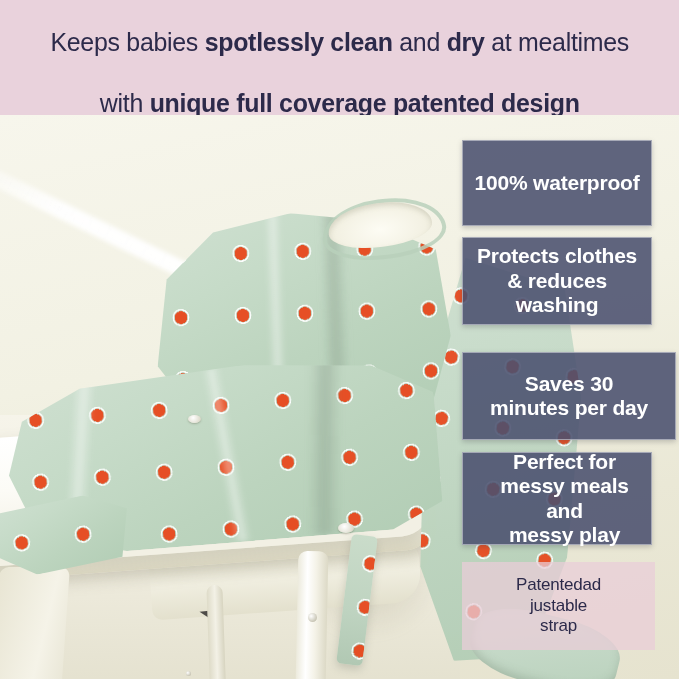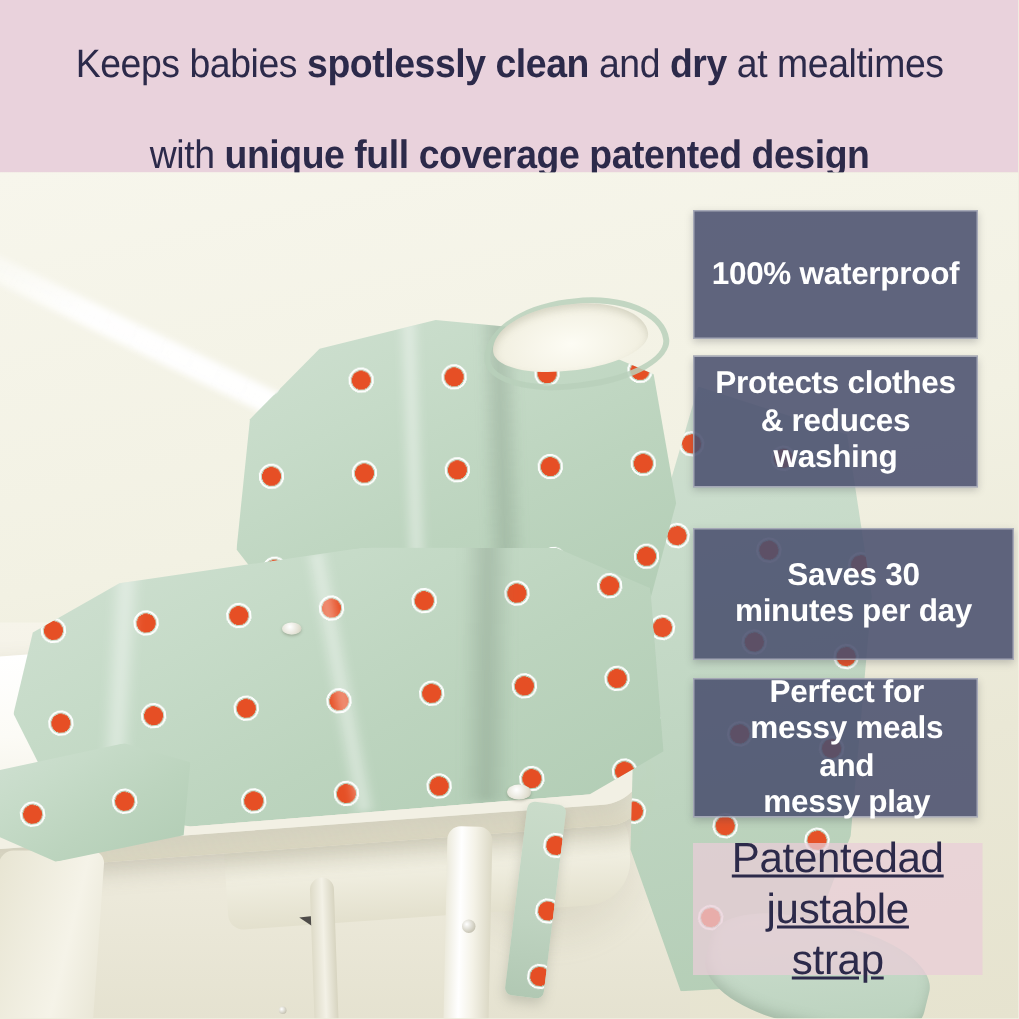--- a/index.html
+++ b/index.html
@@ -200,23 +200,22 @@
     background:rgba(74,80,110,.88);
     color:#ffffff;font-weight:700;
     border:1px solid rgba(255,255,255,.45);
     box-shadow:0 2px 5px rgba(60,60,70,.26);
     font-size:21px;line-height:1.16;
     letter-spacing:-0.2px;
   }
   .callout.pink{
     background:rgba(233,205,216,.74);
     color:#2c2a4a;font-weight:400;
-    font-size:28px;line-height:1.22;
+    font-size:17px;line-height:1.22;
     letter-spacing:-0.2px;
-    text-decoration:underline;
   }
   .callout span{display:block;white-space:pre-line;}
 </style>
 </head>
 <body>
 
 <div id="canvas">
 
   <div class="header-band">
     <div class="headline">

